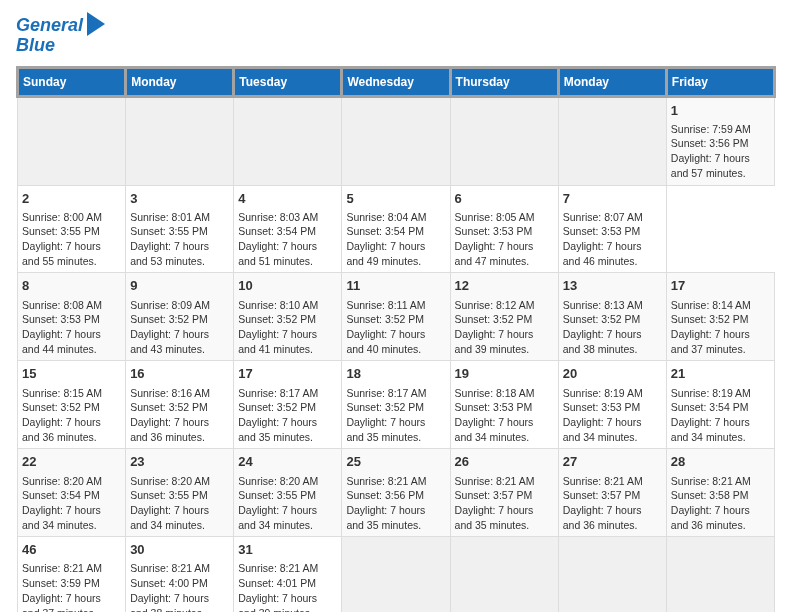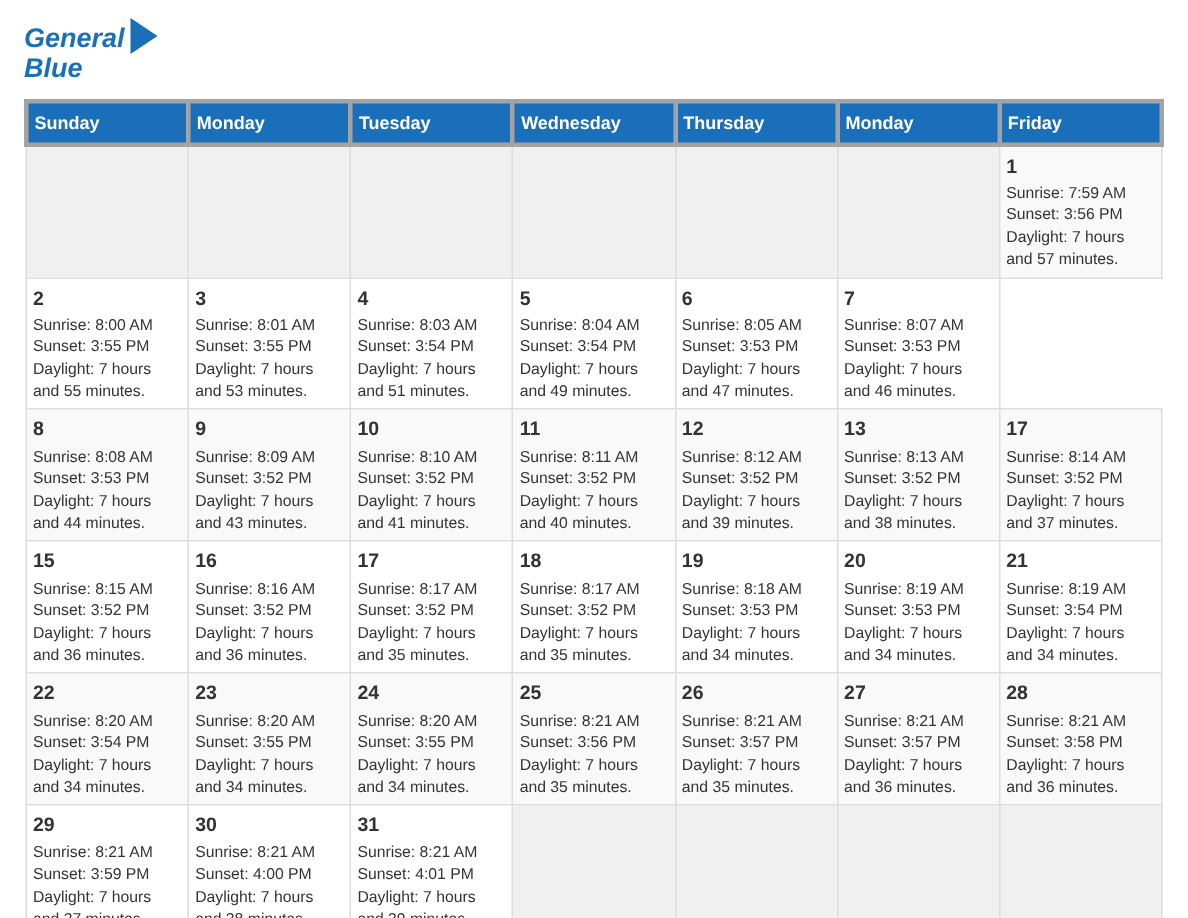--- a/index.html
+++ b/index.html
@@ -251,21 +251,21 @@
           <span class="day-num">27</span>
           <div class="day-detail">Sunrise: 8:21 AM<br>Sunset: 3:57 PM<br>Daylight: 7 hours and 36 minutes.</div>
         </td>
         <td>
           <span class="day-num">28</span>
           <div class="day-detail">Sunrise: 8:21 AM<br>Sunset: 3:58 PM<br>Daylight: 7 hours and 36 minutes.</div>
         </td>
       </tr>
       <tr>
         <td>
-          <span class="day-num">29</span>
+          <span class="day-num">46</span>
           <div class="day-detail">Sunrise: 8:21 AM<br>Sunset: 3:59 PM<br>Daylight: 7 hours and 37 minutes.</div>
         </td>
         <td>
           <span class="day-num">30</span>
           <div class="day-detail">Sunrise: 8:21 AM<br>Sunset: 4:00 PM<br>Daylight: 7 hours and 38 minutes.</div>
         </td>
         <td>
           <span class="day-num">31</span>
           <div class="day-detail">Sunrise: 8:21 AM<br>Sunset: 4:01 PM<br>Daylight: 7 hours and 39 minutes.</div>
         </td>

